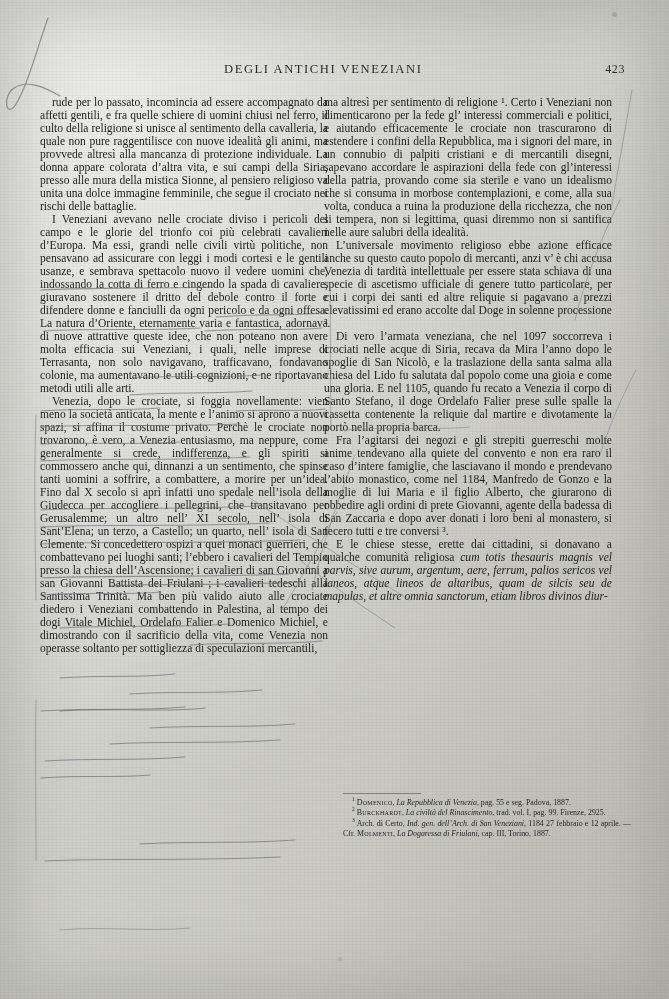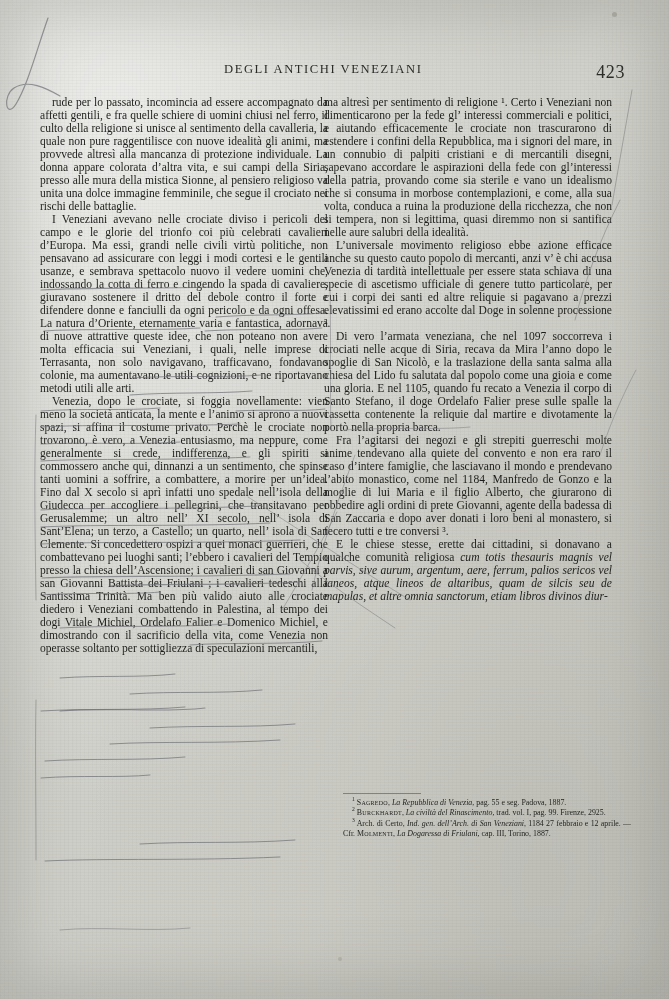--- a/index.html
+++ b/index.html
@@ -36,21 +36,21 @@
     position:absolute;left:40px;right:36px;top:62px;height:20px;
     color:#2a2a28;
   }
   .runhead .title{
     position:absolute;left:184px;top:0;
     font-size:12.6px;letter-spacing:1.55px;font-weight:400;
     white-space:nowrap;
   }
   .runhead .folio{
     position:absolute;right:8px;top:0;
-    font-size:18px;letter-spacing:.6px;font-weight:400;
+    font-size:12px;letter-spacing:.6px;font-weight:400;
   }
 
   
   .col{
     position:absolute;top:96px;
     font-size:11.55px;line-height:13px;
     color:#1d1d1b;text-align:justify;text-justify:inter-word;
     hyphens:manual;
   }
   #colL{left:40px;width:288px;}
@@ -105,21 +105,21 @@
     <div class="col" id="colR">
       <p class="noind">ma altresì per sentimento di religione ¹. Certo i Veneziani non dimenticarono per la fede gl’ interessi commerciali e politici, e aiutando efficacemente le crociate non trascurarono di estendere i confini della Repubblica, ma i signori del mare, in un connubio di palpiti cristiani e di mercantili disegni, sapevano accordare le aspirazioni della fede con gl’interessi della patria, provando come sia sterile e vano un idealismo che si consuma in morbose contemplazioni, e come, alla sua volta, conduca a ruina la produzione della ricchezza, che non si tempera, non si legittima, quasi diremmo non si santifica nelle aure salubri della idealità.</p>
       <p>L’universale movimento religioso ebbe azione efficace anche su questo cauto popolo di mercanti, anzi v’ è chi accusa Venezia di tardità intellettuale per essere stata schiava di una specie di ascetismo ufficiale di genere tutto particolare, per cui i corpi dei santi ed altre reliquie si pagavano a prezzi elevatissimi ed erano accolte dal Doge in solenne processione ².</p>
       <p>Di vero l’armata veneziana, che nel 1097 soccorreva i crociati nelle acque di Siria, recava da Mira l’anno dopo le spoglie di San Nicolò, e la traslazione della santa salma alla chiesa del Lido fu salutata dal popolo come una gioia e come una gloria. E nel 1105, quando fu recato a Venezia il corpo di Santo Stefano, il doge Ordelafo Falier prese sulle spalle la cassetta contenente la reliquie dal martire e divotamente la portò nella propria barca.</p>
       <p>Fra l’agitarsi dei negozi e gli strepiti guerreschi molte anime tendevano alla quiete del convento e non era raro il caso d’intere famiglie, che lasciavano il mondo e prendevano l’abito monastico, come nel 1184, Manfredo de Gonzo e la moglie di lui Maria e il figlio Alberto, che giurarono di obbedire agli ordini di prete Giovanni, agente della badessa di San Zaccaria e dopo aver donati i loro beni al monastero, si fecero tutti e tre conversi ³.</p>
       <p><span>E le chiese stesse, erette dai cittadini, si donavano a qualche comunità religiosa </span><span class="lat">cum totis thesauris magnis vel parvis, sive aurum, argentum, aere, ferrum, palios sericos vel laneos, atque lineos de altaribus, quam de silcis seu de mapulas, et altre omnia sanctorum, etiam libros divinos diur-</span></p>
     </div>
 
     <div id="fn">
       <div class="rule"></div>
-      <p><sup>1</sup> <span class="sc">Sagredo</span>, <span class="it">La Repubblica di Venezia</span><span>, pag. 55 e seg. Padova, 1887.</span></p>
+      <p><sup>1</sup> <span class="sc">Domenico</span>, <span class="it">La Repubblica di Venezia</span><span>, pag. 55 e seg. Padova, 1887.</span></p>
       <p><sup>2</sup> <span class="sc">Burckhardt</span>, <span class="it">La civiltà del Rinascimento</span><span>, trad. vol. I, pag. 99. Firenze, 2925.</span></p>
       <p><sup>3</sup> <span>Arch. di Certo, </span><span class="it">Ind. gen. dell’Arch. di San Veneziani</span><span>, 1184 27 febbraio e 12 aprile. — Cfr. </span><span class="sc">Molmenti</span>, <span class="it">La Dogaressa di Friulani</span><span>, cap. III, Torino, 1887.</span></p>
     </div>
 
   </div>
 
   <div id="ink">
     <svg width="669" height="999" viewBox="0 0 669 999">
 
       <path class="str" stroke-width="1.2" d="M48 18 C 36 52, 28 84, 16 104 C 6 120, 2 96, 14 88 C 28 79, 46 88, 60 96"></path>

